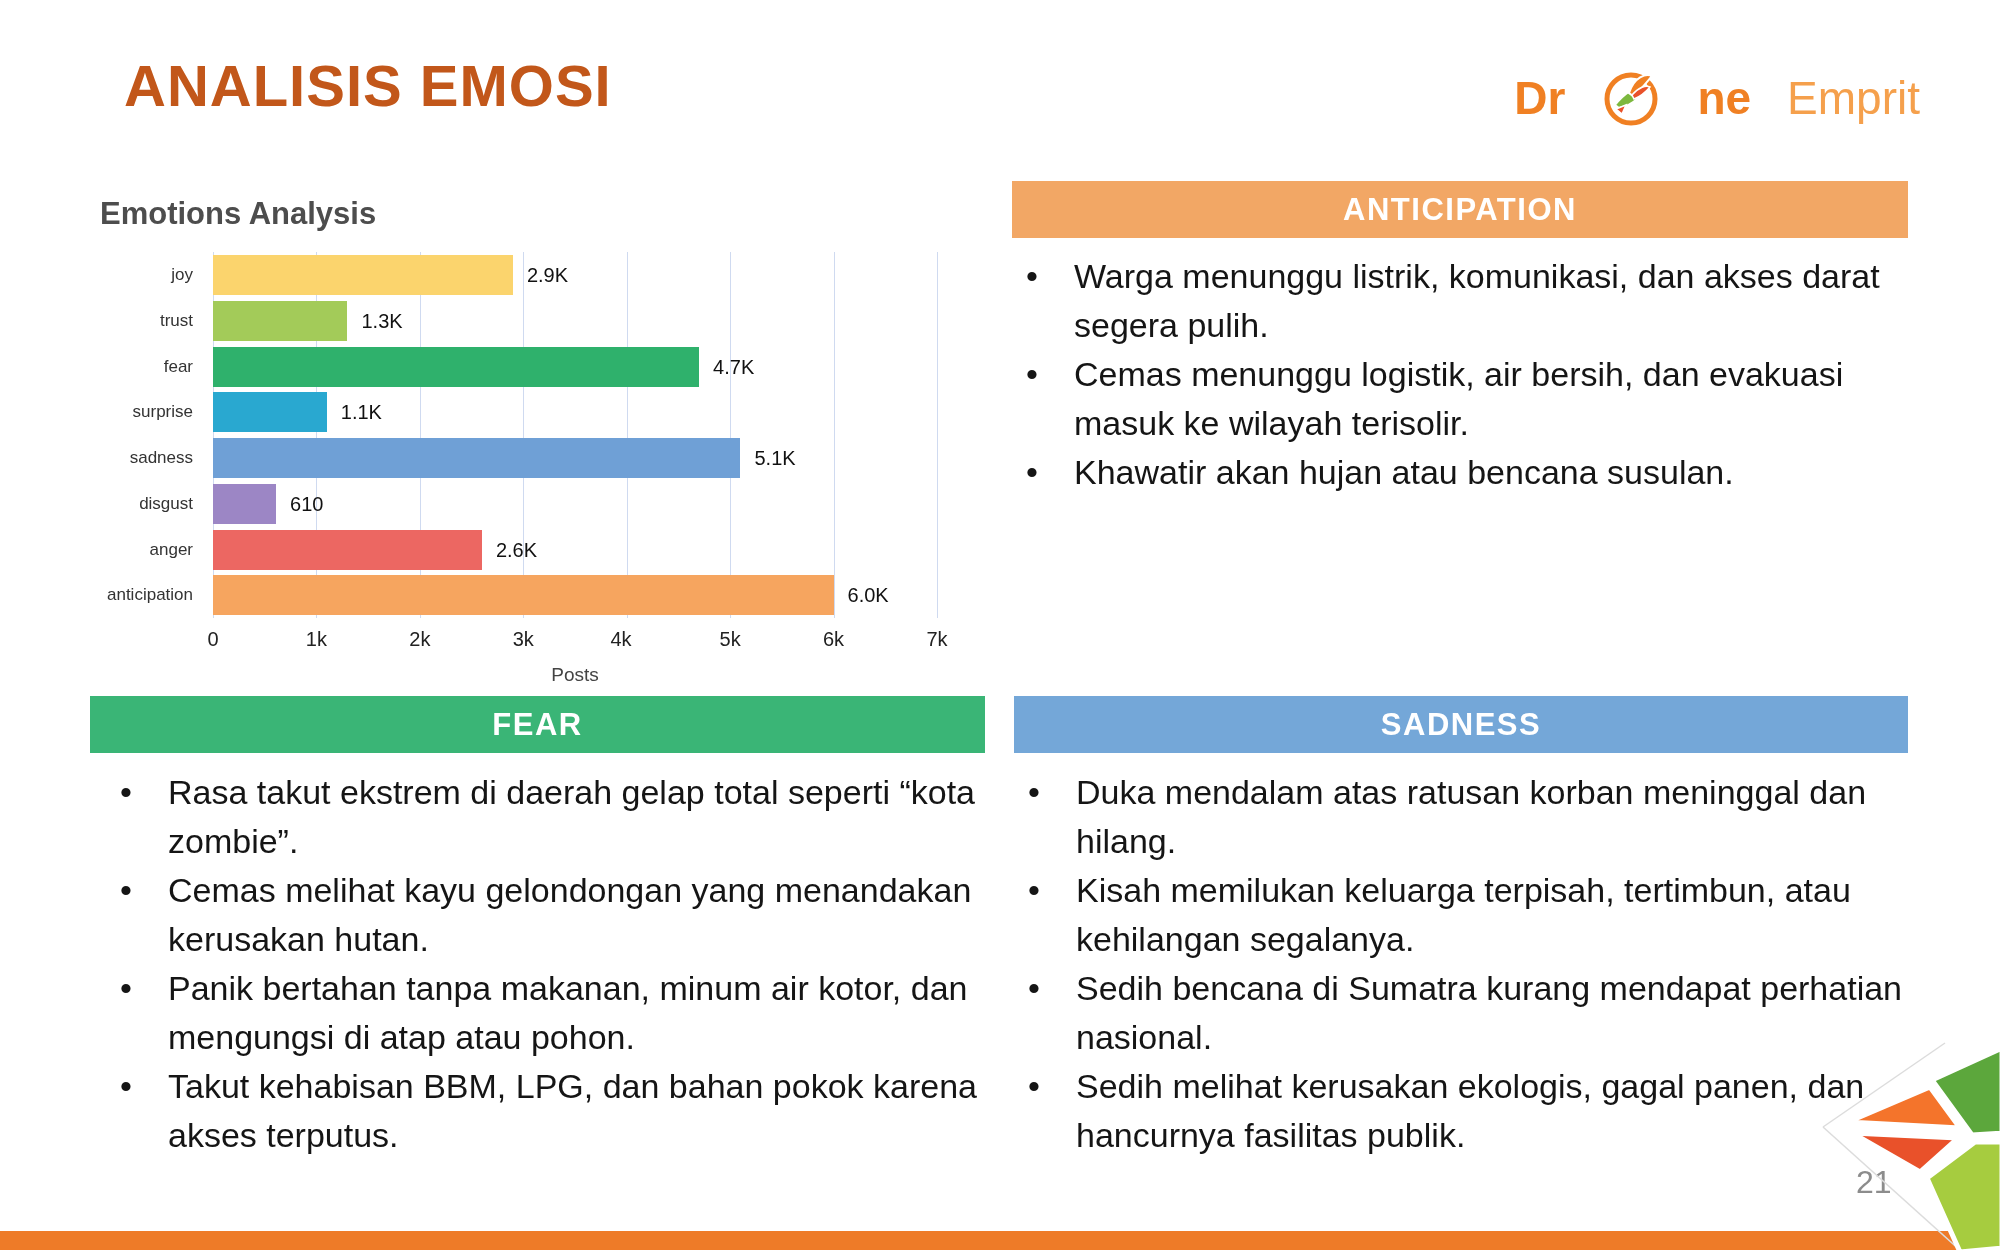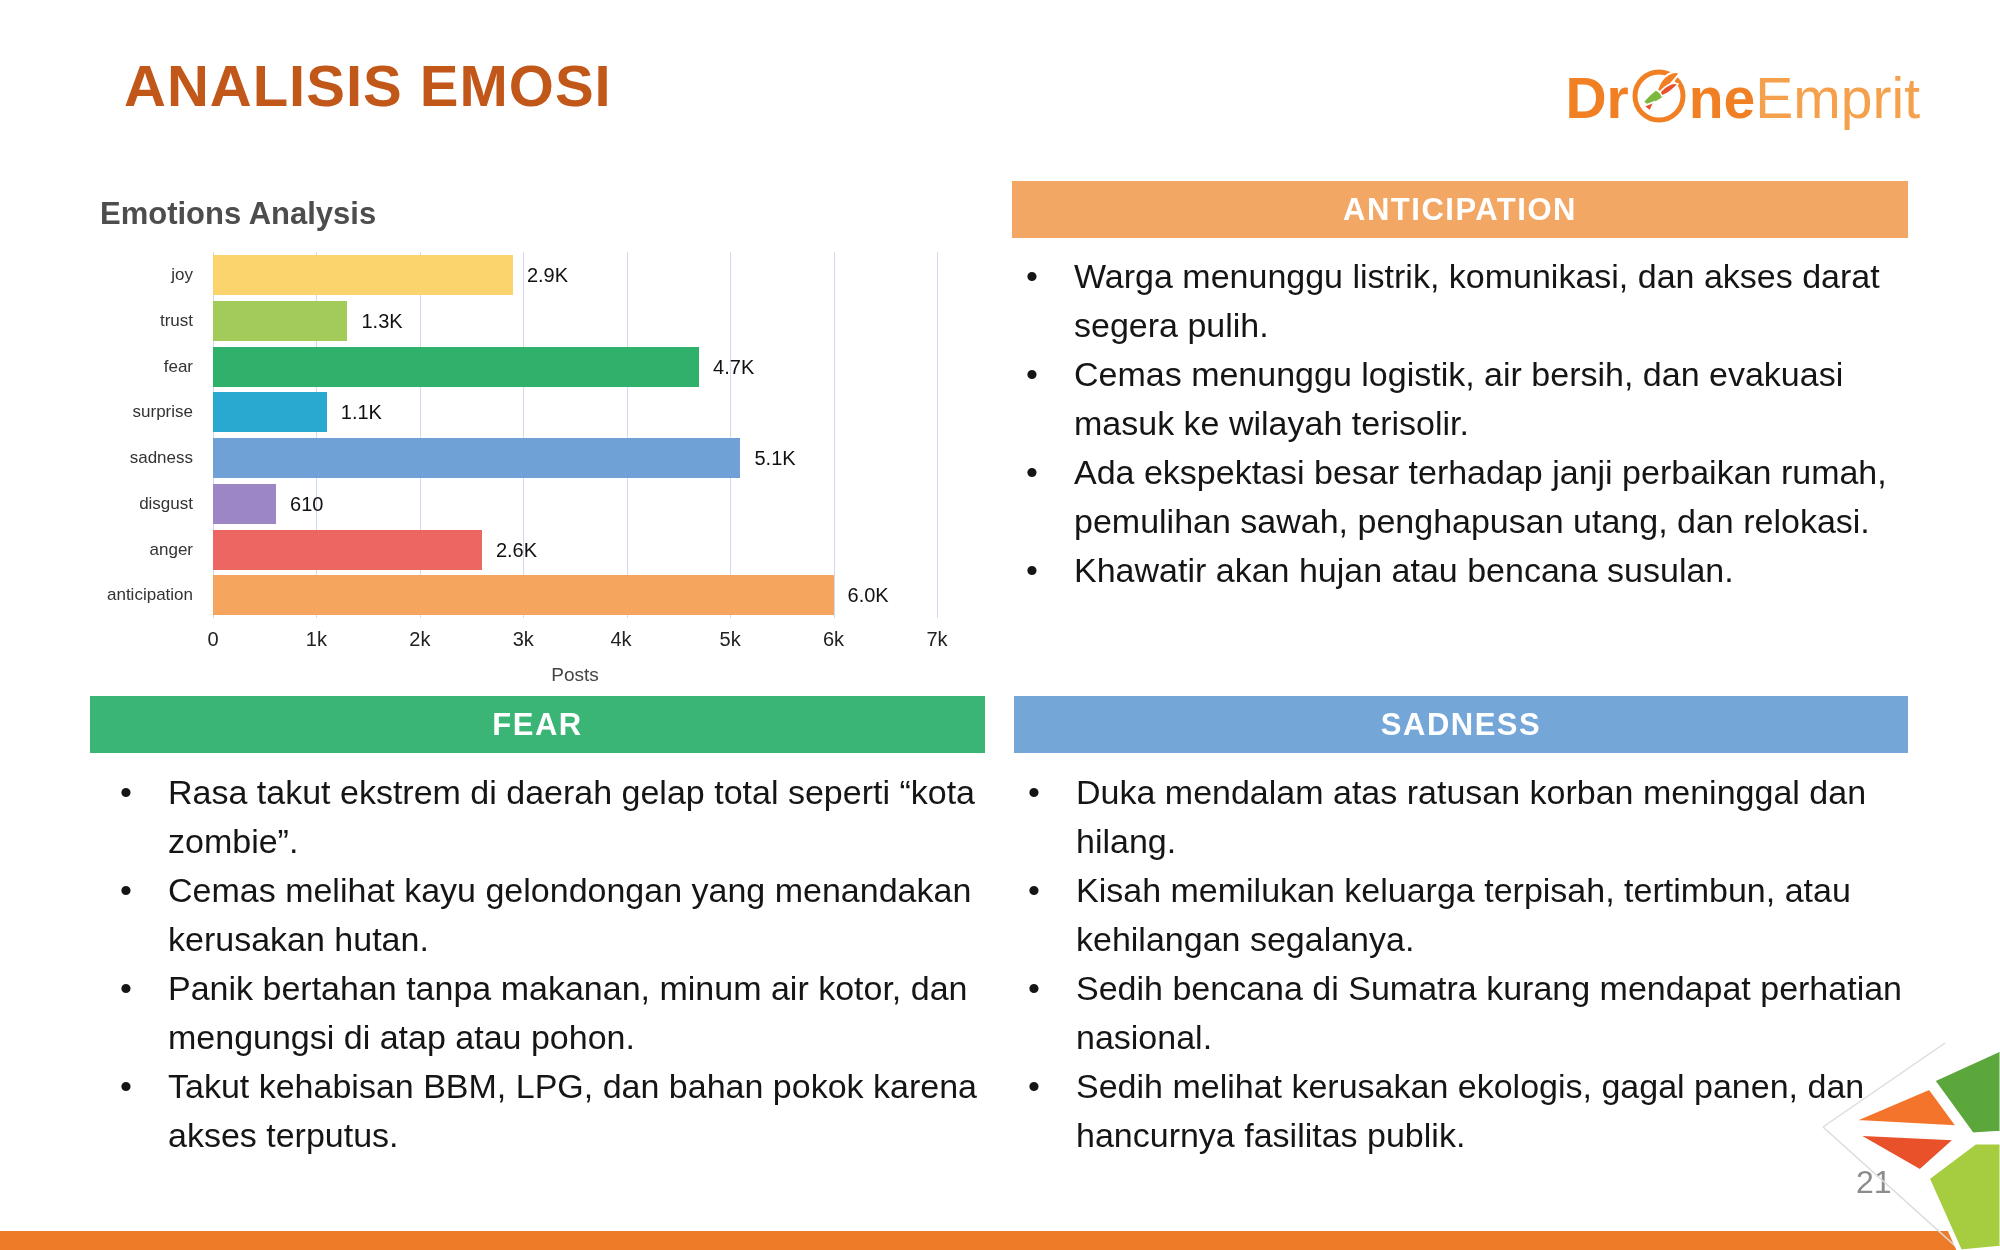--- a/index.html
+++ b/index.html
@@ -7,21 +7,21 @@
     width:2000px;height:1250px;position:relative;overflow:hidden;
     background:#ffffff;font-family:"Liberation Sans", sans-serif;
   }
   
   .slide-title{
     position:absolute;left:124px;top:52px;
     font-size:58px;font-weight:800;letter-spacing:1px;color:#C2571A;
   }
   .logo{
     position:absolute;right:80px;top:66px;height:64px;
-    display:flex;align-items:flex-start;font-size:57px;line-height:64px;
+    display:flex;align-items:center;font-size:46px;line-height:64px;gap:36px;
   }
   .logo .bold-part{color:#F08023;font-weight:700;}
   .logo .light-part{color:#F5A04C;font-weight:400;}
   .logo svg{margin:0 1px;display:block;}
   
   .chart{position:absolute;left:100px;top:196px;width:900px;height:500px;}
   .chart-title{position:absolute;left:0;top:0;font-size:31px;font-weight:700;color:#4D4D4D;}
   .plot{position:absolute;left:113px;top:56px;width:724px;height:366px;}
   .gridline{position:absolute;top:0;bottom:0;width:1px;background:#cfdaf0;}
   .bar-row{position:absolute;left:0;height:45px;}
@@ -139,21 +139,20 @@
   <div class="xlabel">Posts</div>
 </div>
 
 <div class="panel-header" id="hdr-anticipation" style="background: rgb(242, 167, 101);">
   <span>ANTICIPATION</span>
 </div>
 <div class="bullets" id="bl-anticipation">
     <ul>
       <li>Warga menunggu listrik, komunikasi, dan akses darat segera pulih.</li>
       <li>Cemas menunggu logistik, air bersih, dan evakuasi masuk ke wilayah terisolir.</li>
-      <li>Ada ekspektasi besar terhadap janji perbaikan rumah, pemulihan sawah, penghapusan utang, dan relokasi.</li>
       <li>Khawatir akan hujan atau bencana susulan.</li>
     </ul>
   </div>
 
 <div class="panel-header" id="hdr-fear" style="background: rgb(58, 181, 118);">
   <span>FEAR</span>
 </div>
 <div class="bullets" id="bl-fear">
     <ul>
       <li>Rasa takut ekstrem di daerah gelap total seperti “kota zombie”.</li>

